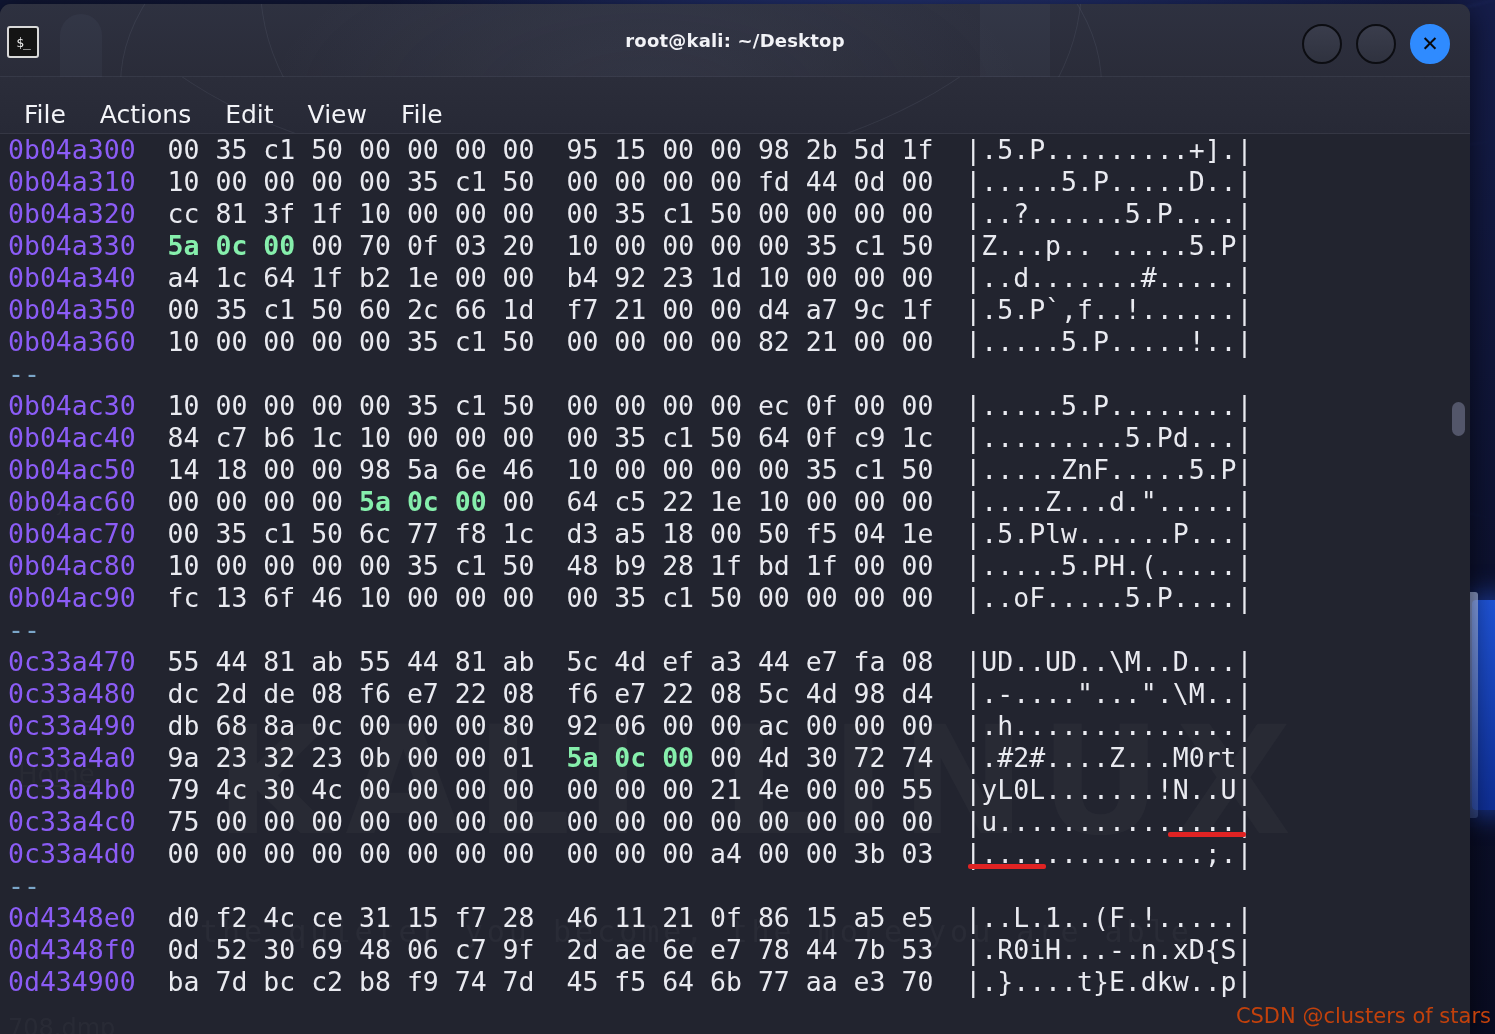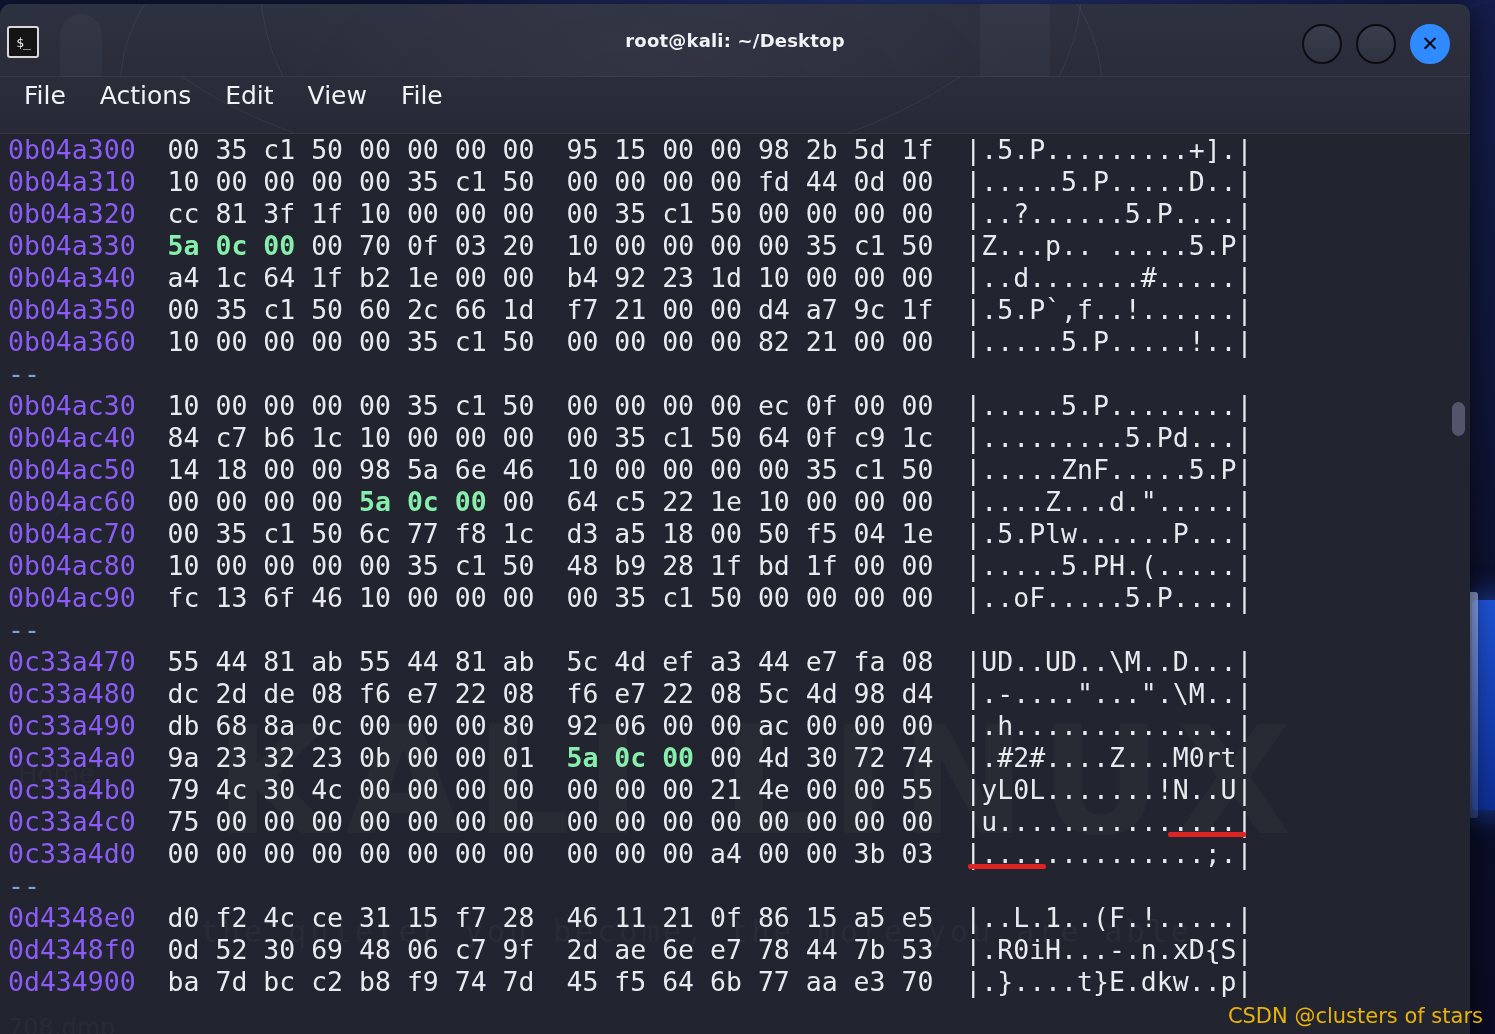--- a/index.html
+++ b/index.html
@@ -134,21 +134,21 @@
     font-weight: bold;
     line-height: 1;
   }
 
   
   #menubar {
     position: relative;
     height: 56px;
     background: linear-gradient(180deg, #2b2d3a 0%, #272936 100%);
     display: flex;
-    align-items: flex-start;
+    align-items: flex-end;
     padding-left: 10px;
     gap: 6px;
     border-bottom: 1px solid rgba(255,255,255,.05);
     overflow: hidden;
   }
   .menu-item {
     color: #f3f4f8;
     font-family: "DejaVu Sans", sans-serif;
     font-size: 25px;
     padding: 4px 14px;
@@ -260,23 +260,23 @@
     right: 5px;
     top: 268px;
     width: 13px;
     height: 34px;
     border-radius: 7px;
     background: #53566a;
   }
 
   #csdn-watermark {
     position: absolute;
-    right: 12px;
+    right: 4px;
     bottom: 6px;
-    color: #eab308;
+    color: #c2410c;
     font-family: "DejaVu Sans", sans-serif;
     font-size: 21px;
     z-index: 20;
     user-select: none;
     margin-left: 12px;
   }
 </style>
 </head>
 <body>
 

